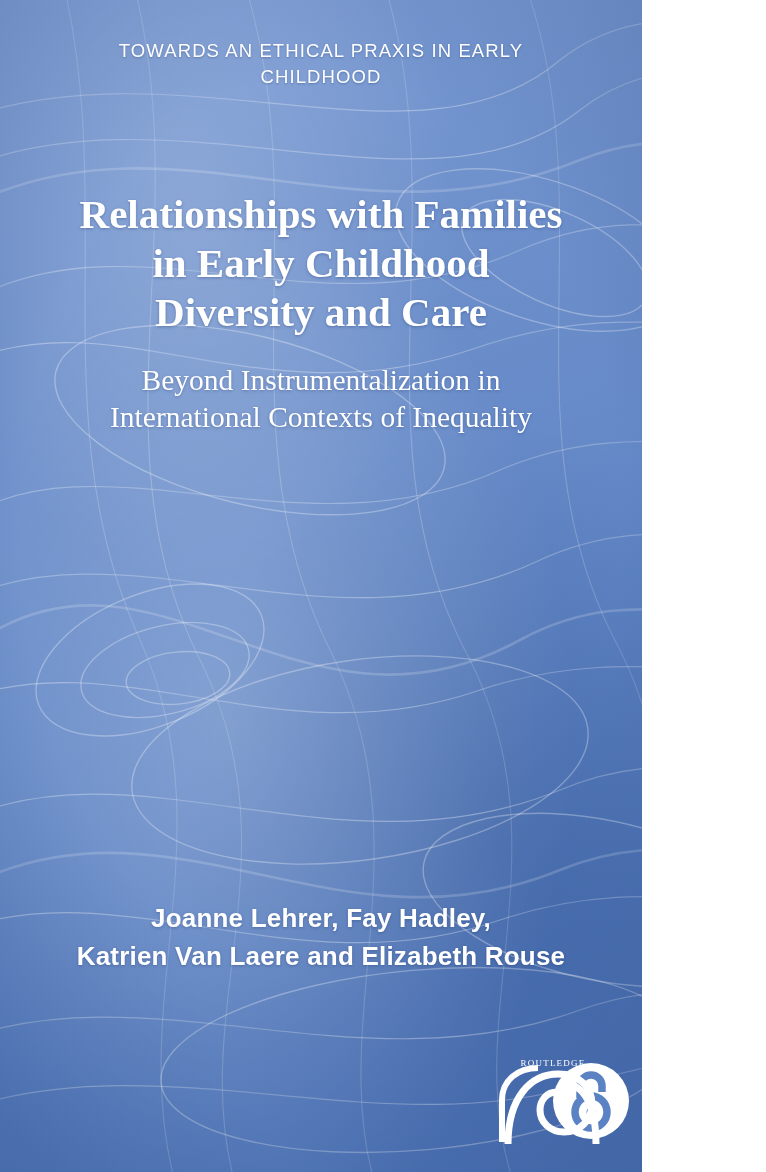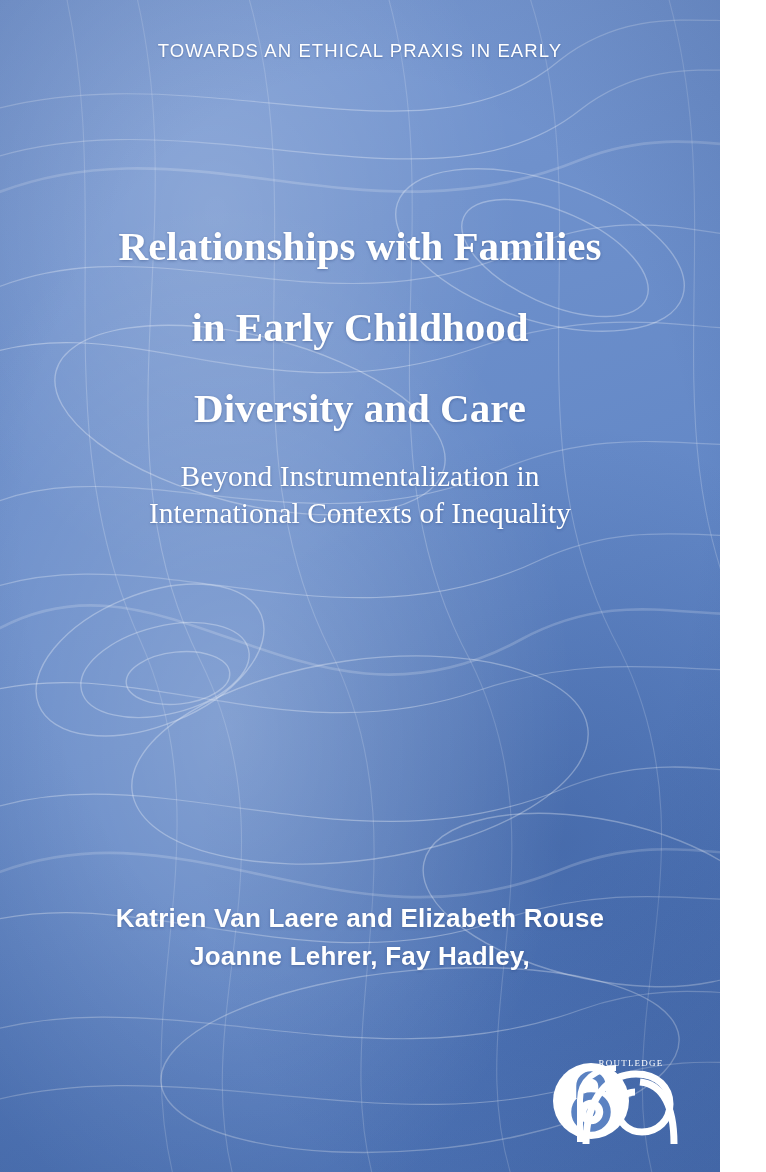--- a/index.html
+++ b/index.html
@@ -2,21 +2,21 @@
 <html><head>
 <meta charset="utf-8">
 <style>
   html, body {
     margin: 0;
     padding: 0;
     background: #ffffff;
   }
   .cover {
     position: relative;
-    width: 720px;
+    width: 642px;
     height: 1172px;
     overflow: hidden;
     background: #6b8ecb;
     font-family: "Liberation Serif", serif;
     color: #ffffff;
   }
   
   .bg-base {
     position: absolute;
     inset: 0;
@@ -62,21 +62,20 @@
   }
   .main-title {
     font-size: 41px;
     font-weight: bold;
     line-height: 1.20;
     margin: 0;
     text-shadow: 0 1px 3px rgba(28,52,105,0.38);
   }
   .main-title .tl {
     display: block;
-    margin-top: 32px;
   }
   .subtitle {
     margin: 24px 0 8px 0;
     font-size: 29.5px;
     line-height: 1.28;
     font-weight: normal;
     text-shadow: 0 1px 3px rgba(28,52,105,0.35);
   }
   .subtitle .sl {
     display: block;
@@ -189,37 +188,38 @@
       <path d="M-20,640 C160,520 300,760 520,640 C640,575 720,640 800,600"></path>
       <path d="M-20,880 C180,790 340,960 560,870 C670,825 750,870 800,850"></path>
       <path d="M-20,200 C180,110 360,250 580,160 C680,120 760,160 800,145"></path>
     </g>
   </svg>
 
   <div class="vignette"></div>
 
   <div class="series">
     <span class="series-line">TOWARDS AN ETHICAL PRAXIS IN EARLY</span>
+    <span class="series-line">CHILDHOOD</span>
   </div>
 
   <div class="title-block">
     <h1 class="main-title">
       <span class="tl">Relationships with Families</span>
       <span class="tl">in Early Childhood</span>
       <span class="tl">Diversity and Care</span>
     </h1>
     <h2 class="subtitle">
       <span class="sl">Beyond Instrumentalization in</span>
       <span class="sl">International Contexts of Inequality</span>
     </h2>
   </div>
 
   <div class="authors">
+    <span class="al">Joanne Lehrer, Fay Hadley,</span>
     <span class="al">Katrien Van Laere and Elizabeth Rouse</span>
-    <span class="al">Joanne Lehrer, Fay Hadley,</span>
   </div>
 
   <svg class="oa-badge" viewBox="0 0 78 78">
     <circle cx="39" cy="39" r="38" fill="#ffffff"></circle>
     <g fill="none" stroke="#5b82c2" stroke-width="7.5" stroke-linecap="butt">
       <path d="M28,36 L28,24 A11,11 0 0,1 50,24 L50,30"></path>
     </g>
     <circle cx="39" cy="50" r="16" fill="none" stroke="#5b82c2" stroke-width="7.5"></circle>
     <circle cx="39" cy="50" r="4.5" fill="#5b82c2"></circle>
   </svg>

